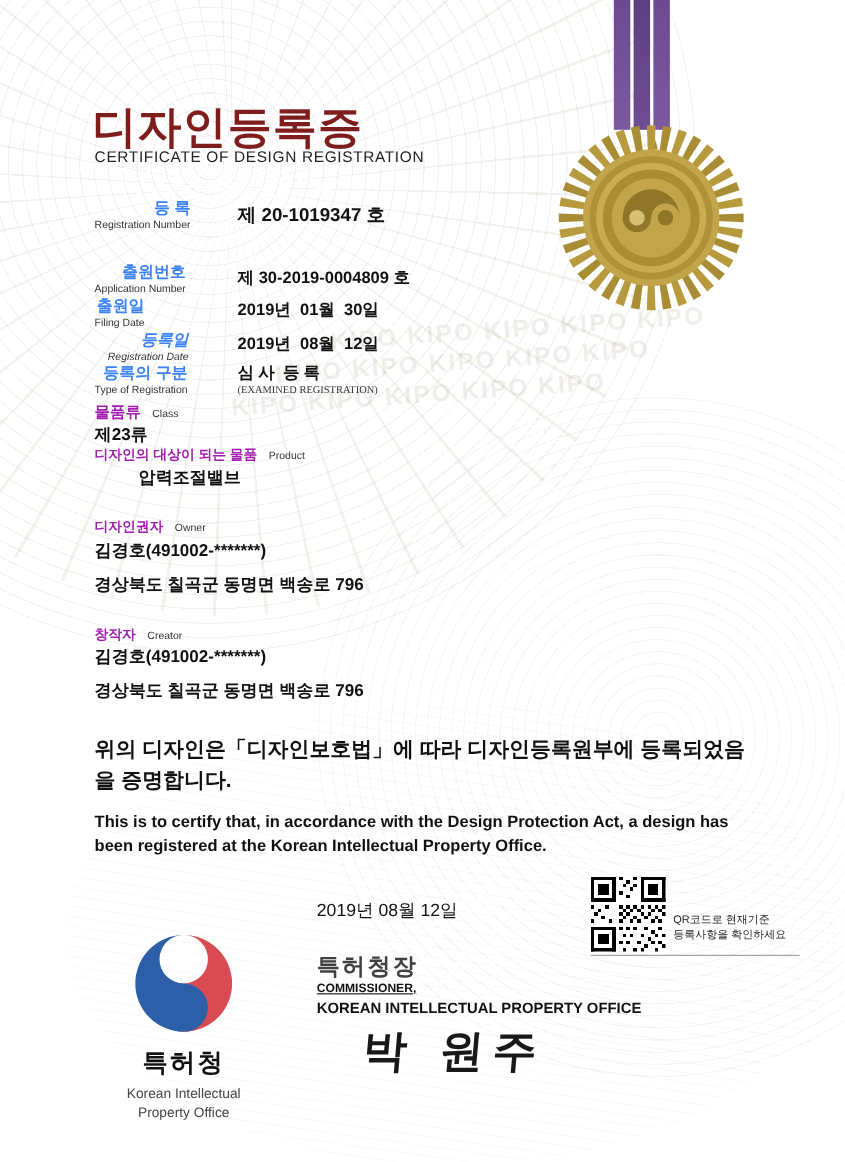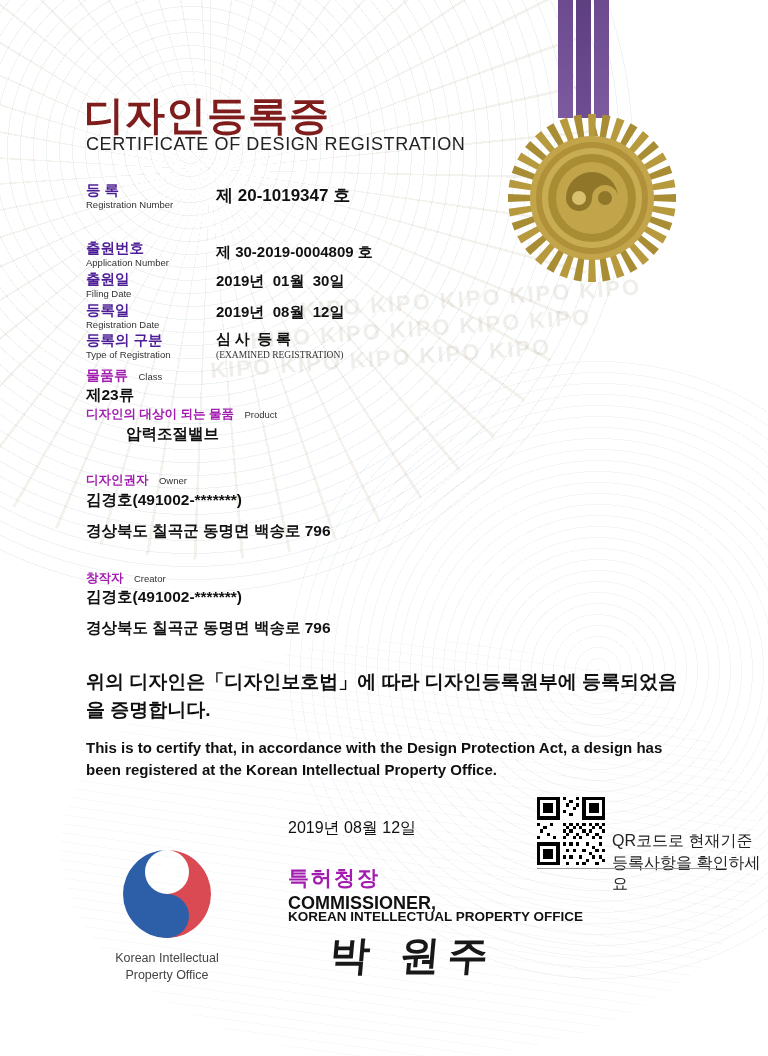--- a/index.html
+++ b/index.html
@@ -126,34 +126,35 @@
     top: 88px;
     font-size: 40px;
     font-weight: bold;
     letter-spacing: 1px;
     color: #7f1d1d;
   }
   .title-en {
     position: absolute;
     left: 86px;
     top: 134px;
-    font-size: 18px;
+    font-size: 14px;
     letter-spacing: 0.6px;
     color: #222;
   }
 
   
   .field {
     position: absolute;
   }
   .lbl-ko {
     font-size: 14.5px;
     font-weight: bold;
-    color: #4c1d95;
+    color: #3b82f6;
     line-height: 1.15;
+    text-align: right;
   }
   .lbl-en {
     font-size: 9.5px;
     color: #333;
     line-height: 1.1;
     margin-top: 1px;
     text-align: center;
   }
   .val {
     font-size: 17px;
@@ -219,29 +220,30 @@
     font-size: 16px;
     color: #111;
   }
   .sign-ko {
     position: absolute;
     left: 288px;
     top: 864px;
     font-size: 21px;
     font-weight: bold;
     letter-spacing: 2px;
-    color: #a21caf;
+    color: #404040;
   }
   .sign-en1 {
     position: absolute;
     left: 288px;
     top: 893px;
-    font-size: 18px;
-    font-weight: bold;
-    color: #111;
+    font-size: 11px;
+    font-weight: bold;
+    color: #111;
+    text-decoration: underline;
   }
   .sign-en2 {
     position: absolute;
     left: 288px;
     top: 909px;
     font-size: 13.5px;
     font-weight: bold;
     color: #111;
   }
   .signature {
@@ -283,21 +285,21 @@
     position: absolute;
     left: 537px;
     top: 797px;
     width: 68px;
     height: 68px;
   }
   .qr-note {
     position: absolute;
     left: 612px;
     top: 830px;
-    font-size: 16px;
+    font-size: 10px;
     line-height: 1.35;
     color: #222;
   }
   .qr-underline {
     position: absolute;
     left: 537px;
     top: 868px;
     width: 190px;
     height: 1px;
     background: #9a9a9a;
@@ -396,21 +398,21 @@
   <div class="lbl-en">Application Number</div>
 </div>
 <div class="field val-sm" style="left:216px; top:243px;">제 30-2019-0004809 호</div>
 
 <div class="field" style="left:86px; top:271px;">
   <div class="lbl-ko">출원일</div>
   <div class="lbl-en">Filing Date</div>
 </div>
 <div class="field val-sm" style="left:216px; top:272px;">2019년  01월  30일</div>
 
-<div class="field" style="left:86px; top:302px;">
+<div class="field" style="left:98px; top:302px;font-style:italic;">
   <div class="lbl-ko">등록일</div>
   <div class="lbl-en">Registration Date</div>
 </div>
 <div class="field val-sm" style="left:216px; top:303px;">2019년  08월  12일</div>
 
 <div class="field" style="left:86px; top:332px;">
   <div class="lbl-ko">등록의 구분</div>
   <div class="lbl-en">Type of Registration</div>
 </div>
 <div class="field" style="left:216px; top:330px;font-family:Liberation Serif, serif;">
@@ -454,20 +456,21 @@
 <div class="signature">박 원주</div>
 
 <div class="emblem">
   <svg width="116" height="96" viewBox="0 0 116 96">
     <g transform="translate(58,48)">
       <path d="M 0,-44 A 44,44 0 0 1 0,44 A 22,22 0 0 1 0,0 A 22,22 0 0 0 0,-44 Z" fill="#d94a52"></path>
       <path d="M 0,44 A 44,44 0 0 1 0,-44 A 22,22 0 0 0 0,0 A 22,22 0 0 1 0,44 Z" fill="#2d5fa8"></path>
       <circle cx="0" cy="-22" r="9" fill="#ffffff"></circle>
     </g>
   </svg>
+  <div class="emblem-ko">특허청</div>
   <div class="emblem-en">Korean Intellectual</div>
   <div class="emblem-en" style="margin-top:0;">Property Office</div>
 </div>
 
 <div class="qr-box">
   <svg width="68" height="68" viewBox="0 0 21 21" shape-rendering="crispEdges">
     <rect width="21" height="21" fill="#ffffff"></rect>
     <g fill="#000000">
       <rect x="0" y="0" width="7" height="1"></rect>
         <rect x="0" y="6" width="7" height="1"></rect>

